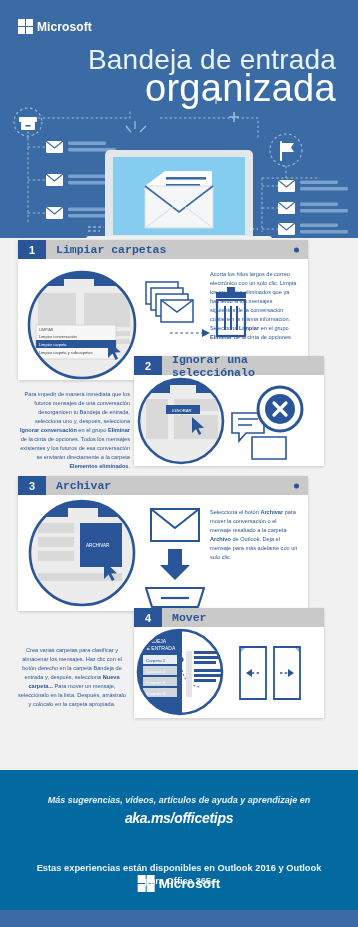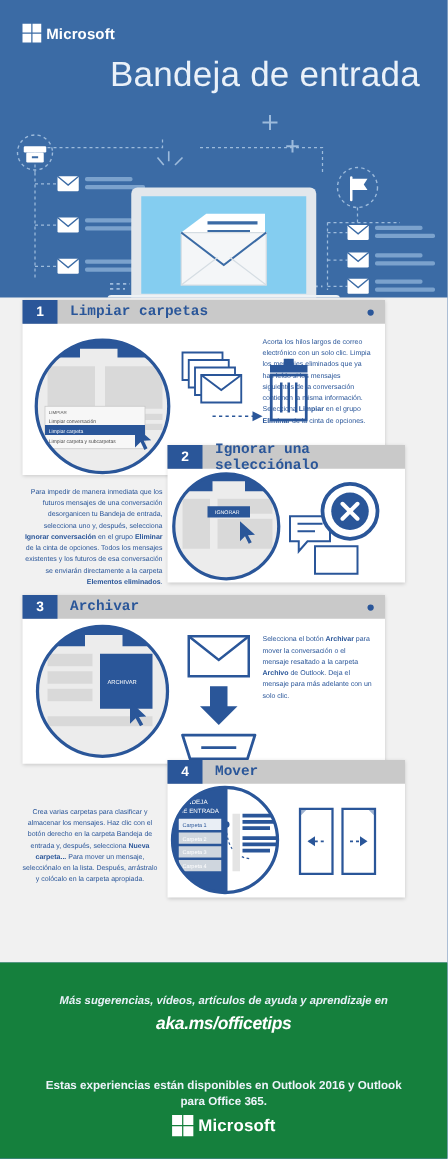--- a/index.html
+++ b/index.html
@@ -76,22 +76,22 @@
   }
   .para b { font-weight: 700; }
   .para.right { text-align: right; }
   .para.center { text-align: center; }
 
   .mock { position: absolute; }
 
   
   .footer {
     position: relative;
-    background: #15803d;
-    height: 157px;
+    background: #0369a1;
+    height: 140px;
   }
   .f-line1 {
     position: absolute; top: 25px; width: 100%; text-align: center;
     color: #e9f0f8; font-size: 9px; font-style: italic; font-weight: 600;
   }
   .f-url {
     position: absolute; top: 40px; width: 100%; text-align: center;
     color: #ffffff; font-size: 14px; font-style: italic; font-weight: 700;
     letter-spacing: -.3px;
   }
@@ -182,20 +182,21 @@
     <span class="ms-logo-grid">
         <i></i>
         <i></i>
         <i></i>
         <i></i>
       </span>
     <span class="ms-logo-word">Microsoft</span>
   </div>
 
   <div class="hero-title">Bandeja de entrada</div>
+  <div class="hero-title2">organizada</div>
 </div>
 
 <div class="board">
 
   <div class="card" style="left:18px; top:2px; width:290px; height:140px;">
     <div class="card-head">
       <div class="card-num">1</div>
       <div class="card-title">
         <span>Limpiar carpetas</span>
         <span class="dot-anchor"></span>

